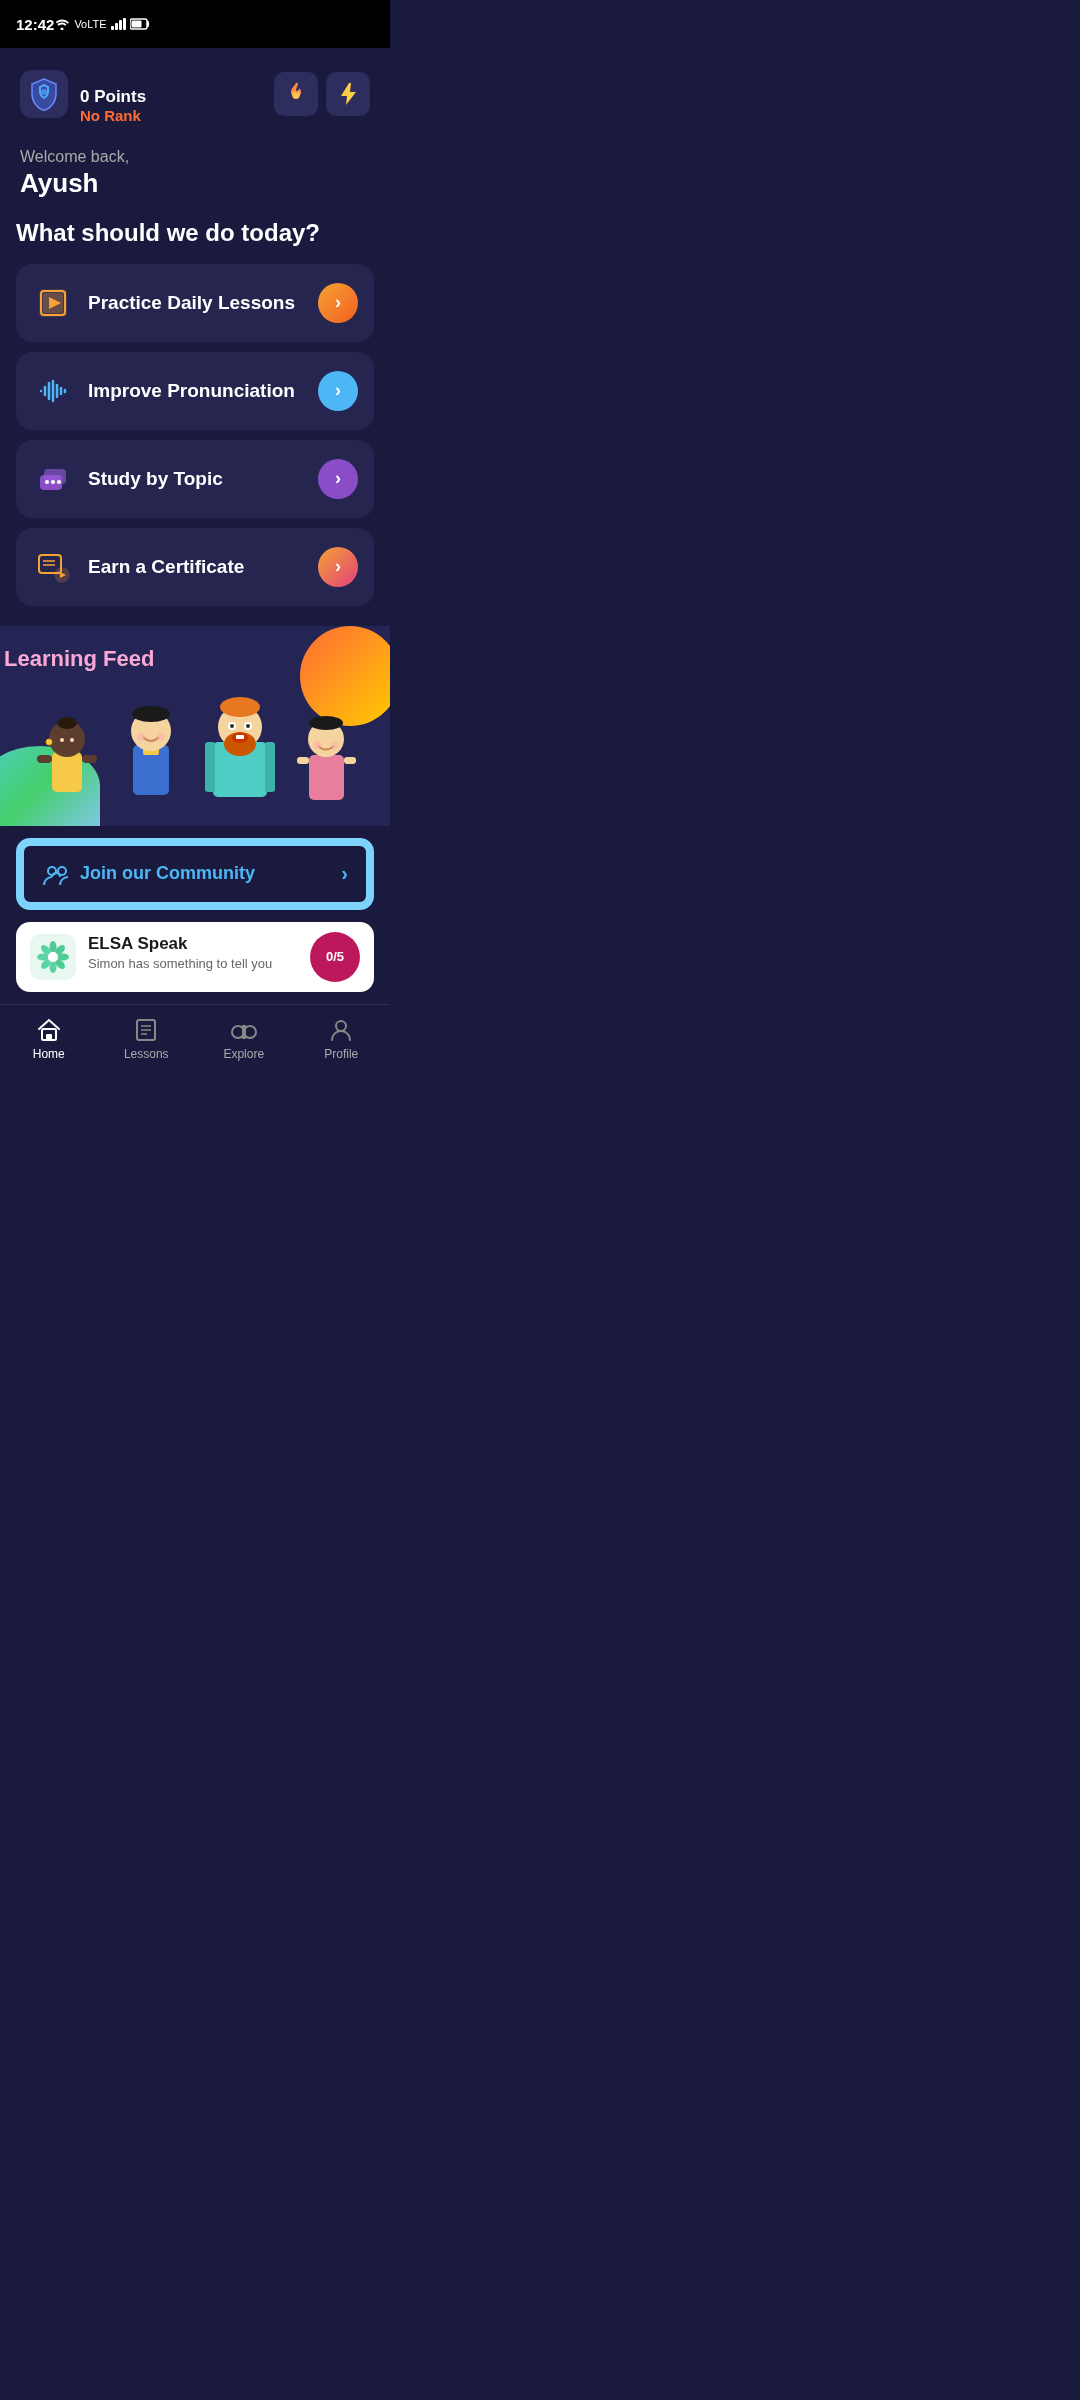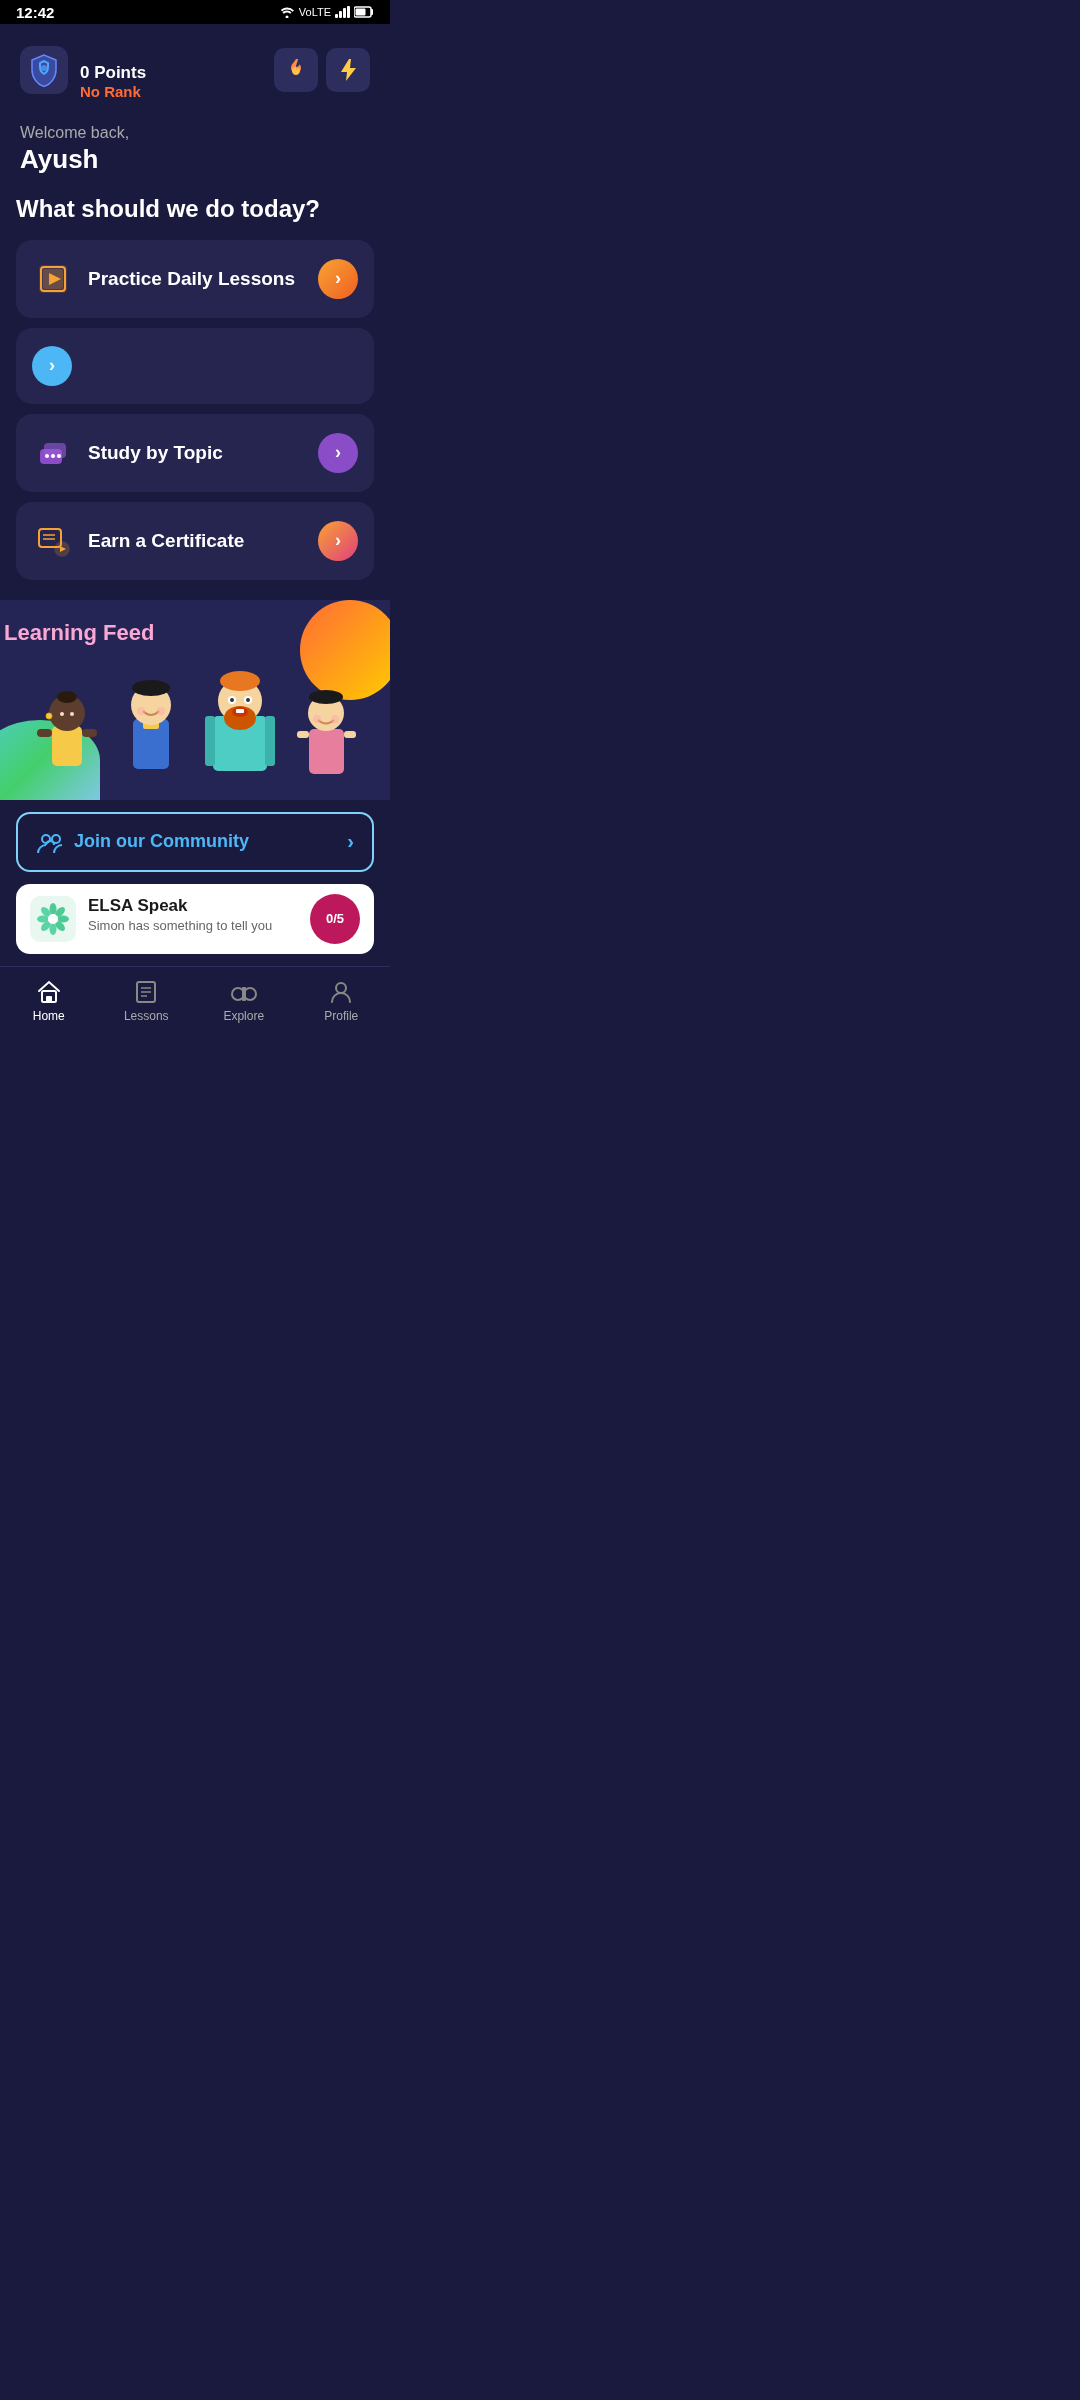--- a/index.html
+++ b/index.html
@@ -10,23 +10,23 @@
       background: #1a1a3e;
       font-family: -apple-system, BlinkMacSystemFont, 'Segoe UI', sans-serif;
       color: #ffffff;
       overflow-x: hidden;
     }
 
     
     .status-bar {
       background: #000;
       display: flex;
-      justify-content: space-between;
-      align-items: center;
-      padding: 0 16px;
+      justify-content: flex-start;
+      align-items: center;
+      padding: 24px 16px;
       height: 24px;
     }
     .status-time {
       font-size: 15px;
       font-weight: 600;
       color: #fff;
     }
     .status-icons {
       display: flex;
       align-items: center;
@@ -206,21 +206,21 @@
       gap: 4px;
       padding: 0 10px;
       position: relative;
       z-index: 2;
       min-height: 110px;
     }
 
     
     .community-btn {
       margin: 12px 16px;
-      border: 2px solid #7dd3fc;
+      border: 8px solid #7dd3fc;
       border-radius: 14px;
       background: transparent;
       display: flex;
       align-items: center;
       justify-content: space-between;
       padding: 16px 18px;
       cursor: pointer;
     }
     .community-btn-left {
       display: flex;
@@ -406,20 +406,34 @@
         </svg>
       </div>
       <span class="menu-label">Practice Daily Lessons</span>
     </div>
     <div class="arrow-btn arrow-orange">
       <span class="chevron">›</span>
     </div>
   </div>
 
   <div class="menu-item">
+    <div class="menu-item-left">
+      <div class="menu-icon-wrap">
+        <svg width="36" height="36" viewBox="0 0 36 36">
+          <line x1="6" y1="18" x2="6" y2="18" stroke="#4db6f5" stroke-width="2.5" stroke-linecap="round"></line>
+          <line x1="10" y1="14" x2="10" y2="22" stroke="#4db6f5" stroke-width="2.5" stroke-linecap="round"></line>
+          <line x1="14" y1="10" x2="14" y2="26" stroke="#4db6f5" stroke-width="2.5" stroke-linecap="round"></line>
+          <line x1="18" y1="8" x2="18" y2="28" stroke="#4db6f5" stroke-width="2.5" stroke-linecap="round"></line>
+          <line x1="22" y1="12" x2="22" y2="24" stroke="#4db6f5" stroke-width="2.5" stroke-linecap="round"></line>
+          <line x1="26" y1="15" x2="26" y2="21" stroke="#4db6f5" stroke-width="2.5" stroke-linecap="round"></line>
+          <line x1="30" y1="17" x2="30" y2="19" stroke="#4db6f5" stroke-width="2.5" stroke-linecap="round"></line>
+        </svg>
+      </div>
+      <span class="menu-label">Improve Pronunciation</span>
+    </div>
     <div class="arrow-btn arrow-blue">
       <span class="chevron">›</span>
     </div>
   </div>
 
   <div class="menu-item">
     <div class="menu-item-left">
       <div class="menu-icon-wrap">
         <svg width="36" height="36" viewBox="0 0 36 36">
           <rect x="5" y="14" width="22" height="15" rx="4" fill="#8b4cc8"></rect>

